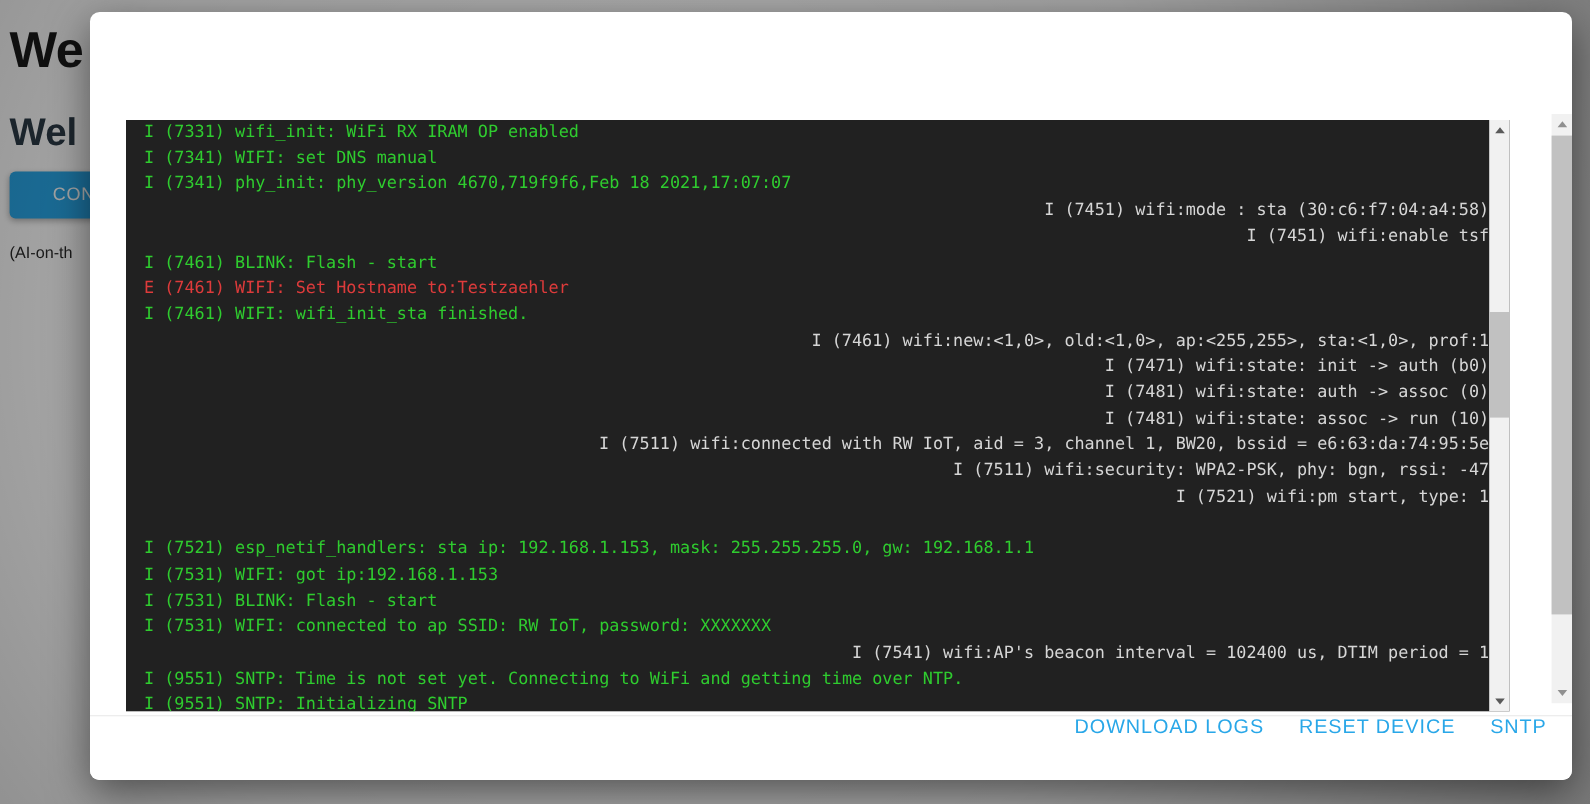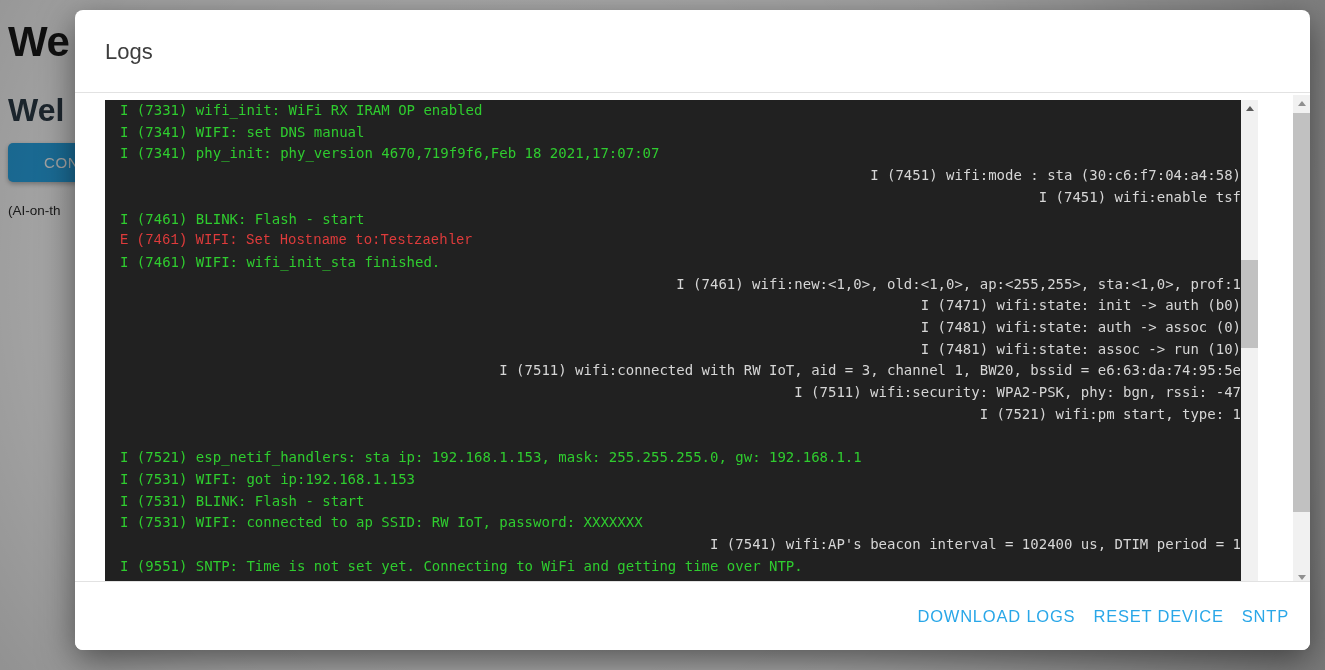--- a/index.html
+++ b/index.html
@@ -29,62 +29,59 @@
   .modal-content { position:absolute; top:84px; left:0; right:0; bottom:57px; background:#fff;
     border-bottom-left-radius:0; overflow:hidden; }
 
   
   .log-wrap { position:absolute; left:30px; top:6px; width:1153px; height:493px; background:var(--log-background); }
   .log-clip { position:absolute; left:0; top:0; right:17px; bottom:0; overflow:hidden; }
   pre.log { margin:-8px 0 0 0; padding:8px 0 0 15px;
     font-family:"DejaVu Sans Mono", monospace; font-size:14px; line-height:21.7px; }
   .ln { display:block; white-space:pre; min-height:21.7px; }
   .ln.green { color:var(--log-green); }
-  .ln.red   { color:var(--log-red);font-family:Liberation Mono, monospace; }
+  .ln.red   { color:var(--log-red); }
   .ln.plain { color:var(--log-plain);text-align:right; }
 
   
   .sb { position:absolute; width:17px; background:#f1f1f1; }
   .sb-btn { position:absolute; left:0; width:17px; height:17px; display:flex; align-items:center; justify-content:center; cursor:pointer; }
   .sb-btn.up { top:0; } .sb-btn.down { bottom:0; }
   .tri { width:0; height:0; border-left:4px solid transparent; border-right:4px solid transparent; }
   .tri.up   { border-bottom:5px solid #5a5a5a; }
   .tri.down { border-top:5px solid #5a5a5a; }
   .tri.light.up   { border-bottom-color:#909090; }
   .tri.light.down { border-top-color:#909090; }
   .sb-thumb { position:absolute; left:0; width:17px; background:#c1c1c1; cursor:pointer; }
 
   .inner-sb { right:0; top:0; height:493px; }
   .outer-sb { right:0; top:1px; height:491px; }
 
   
-  .modal-footer { position:absolute; left:0; right:0; bottom:0; height:69px;
-    border-top:1px solid #e2e2e2; display:flex; align-items:center; justify-content:flex-end;
-    gap:18px; padding-right:21px; background:#fff; border-radius:0 0 8px 8px; }
+  .modal-footer { position:absolute; left:0; right:0; bottom:0; height:54px;
+    border-top:1px solid #e2e2e2; display:flex; align-items:flex-start; justify-content:flex-end;
+    gap:29px; padding-right:21px; background:#fff; border-radius:0 0 8px 8px; }
   .action-btn { background:none; border:none; cursor:pointer;
     font-family:"Liberation Sans",sans-serif; font-size:16.5px; font-weight:400;
     letter-spacing:0.8px; color:var(--accent-blue); }
 </style>
 </head>
 <body>
 
 <div class="page">
   <div class="page-h1">We</div>
   <div class="page-h2">Wel</div>
   <button class="connect-btn">CON</button>
   <div class="page-note">(AI-on-th</div>
 </div>
 
 <div class="backdrop"></div>
 
 <div class="modal">
 
-  <div class="modal-header">
-    <span class="modal-title">Logs</span>
-  </div>
 
   <div class="modal-content">
 
     <div class="log-wrap">
       <div class="log-clip">
         <pre class="log"><span class="ln green">I (7331) wifi_init: WiFi RX IRAM OP enabled</span><span class="ln green">I (7341) WIFI: set DNS manual</span><span class="ln green">I (7341) phy_init: phy_version 4670,719f9f6,Feb 18 2021,17:07:07</span><span class="ln plain">I (7451) wifi:mode : sta (30:c6:f7:04:a4:58)</span><span class="ln plain">I (7451) wifi:enable tsf</span><span class="ln green">I (7461) BLINK: Flash - start</span><span class="ln red">E (7461) WIFI: Set Hostname to:Testzaehler</span><span class="ln green">I (7461) WIFI: wifi_init_sta finished.</span><span class="ln plain">I (7461) wifi:new:&lt;1,0&gt;, old:&lt;1,0&gt;, ap:&lt;255,255&gt;, sta:&lt;1,0&gt;, prof:1</span><span class="ln plain">I (7471) wifi:state: init -&gt; auth (b0)</span><span class="ln plain">I (7481) wifi:state: auth -&gt; assoc (0)</span><span class="ln plain">I (7481) wifi:state: assoc -&gt; run (10)</span><span class="ln plain">I (7511) wifi:connected with RW IoT, aid = 3, channel 1, BW20, bssid = e6:63:da:74:95:5e</span><span class="ln plain">I (7511) wifi:security: WPA2-PSK, phy: bgn, rssi: -47</span><span class="ln plain">I (7521) wifi:pm start, type: 1</span><span class="ln blank"></span><span class="ln green">I (7521) esp_netif_handlers: sta ip: 192.168.1.153, mask: 255.255.255.0, gw: 192.168.1.1</span><span class="ln green">I (7531) WIFI: got ip:192.168.1.153</span><span class="ln green">I (7531) BLINK: Flash - start</span><span class="ln green">I (7531) WIFI: connected to ap SSID: RW IoT, password: XXXXXXX</span><span class="ln plain">I (7541) wifi:AP's beacon interval = 102400 us, DTIM period = 1</span><span class="ln green">I (9551) SNTP: Time is not set yet. Connecting to WiFi and getting time over NTP.</span><span class="ln green">I (9551) SNTP: Initializing SNTP</span></pre>
       </div>
 
       <div class="sb inner-sb">
         <div class="sb-btn up">

